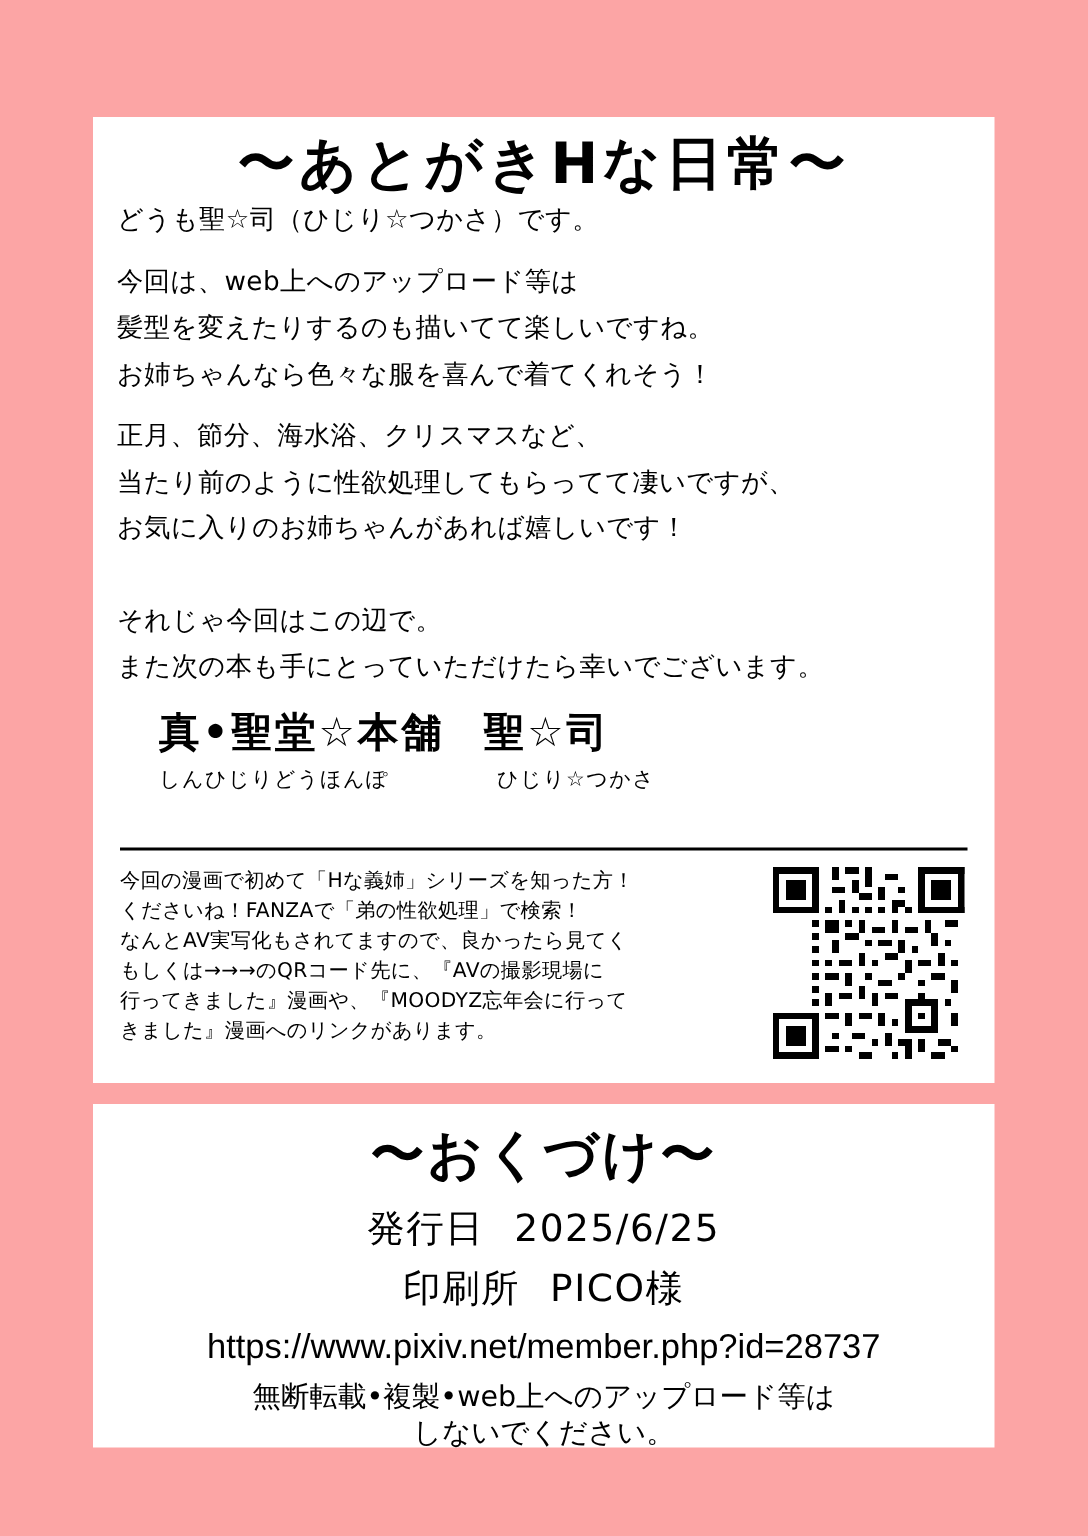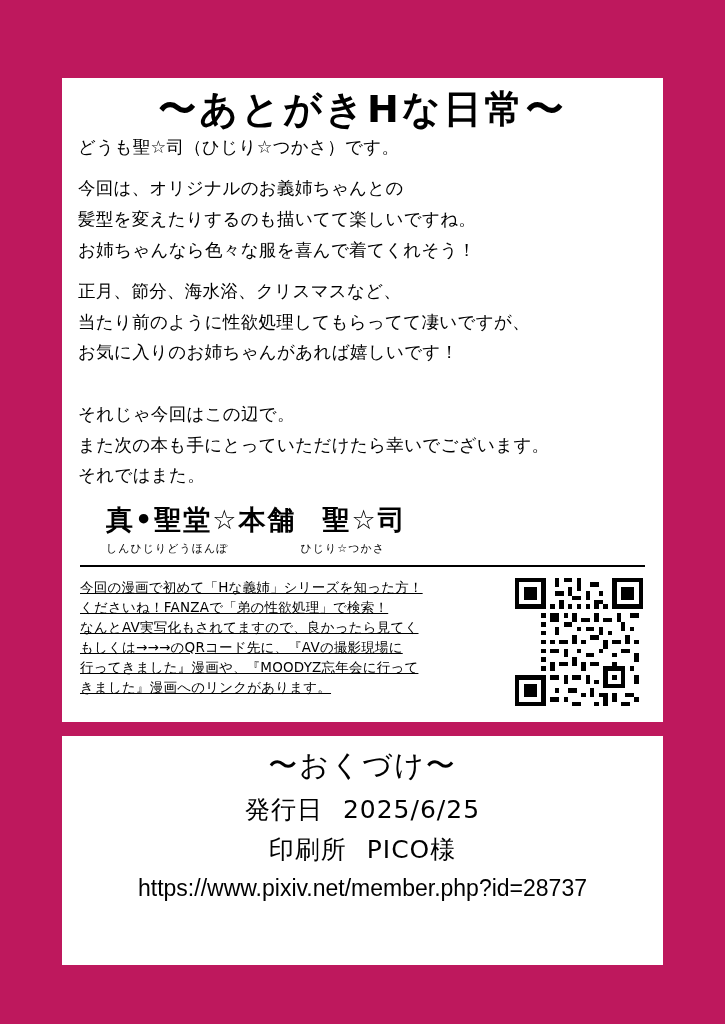--- a/index.html
+++ b/index.html
@@ -10,21 +10,21 @@
   body {
     width: 725px;
     height: 1024px;
     font-family: "DejaVu Sans", sans-serif;
     overflow: hidden;
   }
   .page {
     position: relative;
     width: 725px;
     height: 1024px;
-    background: #be185d;
+    background: #fca5a5;
   }
   .panel {
     position: absolute;
     background: #ffffff;
     box-sizing: border-box;
   }
   
   .panel-afterword {
     left: 62px;
     top: 78px;
@@ -61,21 +61,21 @@
   }
   .sig-main {
     font-size: 27px;
     font-weight: bold;
     letter-spacing: 2px;
     color: #000;
     white-space: nowrap;
   }
   .sig-main .sig-gap { display: inline-block; width: 26px; }
   .sig-ruby {
-    font-size: 11px;
+    font-size: 14px;
     color: #000;
     letter-spacing: 1px;
     margin-top: 1px;
     white-space: nowrap;
   }
   .sig-ruby .ruby-gap { display: inline-block; width: 72px; }
   .divider {
     position: absolute;
     left: 18px;
     right: 18px;
@@ -84,21 +84,20 @@
   }
   .promo {
     position: absolute;
     left: 18px;
     top: 500px;
     width: 410px;
     font-size: 13.5px;
     line-height: 1.48;
     color: #000;
     letter-spacing: 0.2px;
-    text-decoration: underline;
   }
   .promo p { margin: 0; }
   .qr {
     position: absolute;
     right: 20px;
     top: 500px;
     width: 128px;
     height: 128px;
     background: #ffffff;
     display: block;
@@ -106,22 +105,22 @@
   
   .panel-colophon {
     left: 62px;
     top: 736px;
     width: 601px;
     height: 229px;
     text-align: center;
     color: #000;
   }
   .colophon-title {
-    font-size: 29px;
-    font-weight: normal;
+    font-size: 36px;
+    font-weight: bold;
     letter-spacing: 2px;
     margin-top: 10px;
   }
   .colophon-line {
     font-size: 25px;
     letter-spacing: 1px;
     margin-top: 7px;
     white-space: nowrap;
   }
   .colophon-line .sp { display: inline-block; width: 20px; }
@@ -142,33 +141,32 @@
 
 <div class="page">
 
   <div class="panel panel-afterword">
 
     <div class="afterword-title">〜あとがきHな日常〜</div>
 
     <div class="body-block">
       <p>どうも聖☆司（ひじり☆つかさ）です。</p>
 
-      <p class="tight">今回は、オリジナルのお義姉ちゃんとの</p>
+      <p class="tight">今回は、web上へのアップロード等は</p>
       <p class="tight">髪型を変えたりするのも描いてて楽しいですね。</p>
       <p>お姉ちゃんなら色々な服を喜んで着てくれそう！</p>
 
       <p class="tight">正月、節分、海水浴、クリスマスなど、</p>
       <p class="tight">当たり前のように性欲処理してもらってて凄いですが、</p>
       <p>お気に入りのお姉ちゃんがあれば嬉しいです！</p>
 
       <div class="gap-lg"></div>
 
       <p class="tight">それじゃ今回はこの辺で。</p>
       <p class="tight">また次の本も手にとっていただけたら幸いでございます。</p>
-      <p class="tight">それではまた。</p>
 
       <div class="signature">
         <div class="sig-main">
           <span>真•聖堂☆本舗</span><span class="sig-gap"></span><span>聖☆司</span>
         </div>
         <div class="sig-ruby">
           <span>しんひじりどうほんぽ</span><span class="ruby-gap"></span><span>ひじり☆つかさ</span>
         </div>
       </div>
     </div>
@@ -309,15 +307,19 @@
       <span>発行日</span><span class="sp"></span><span>2025/6/25</span>
     </div>
 
 
     <div class="colophon-line">
       <span>印刷所</span><span class="sp"></span><span>PICO様</span>
     </div>
 
     <div class="colophon-url">https://www.pixiv.net/member.php?id=28737</div>
 
+    <div class="colophon-note">
+      <div>無断転載•複製•web上へのアップロード等は</div>
+      <div>しないでください。</div>
+    </div>
   </div>
 
 </div>
 
 </body></html>

